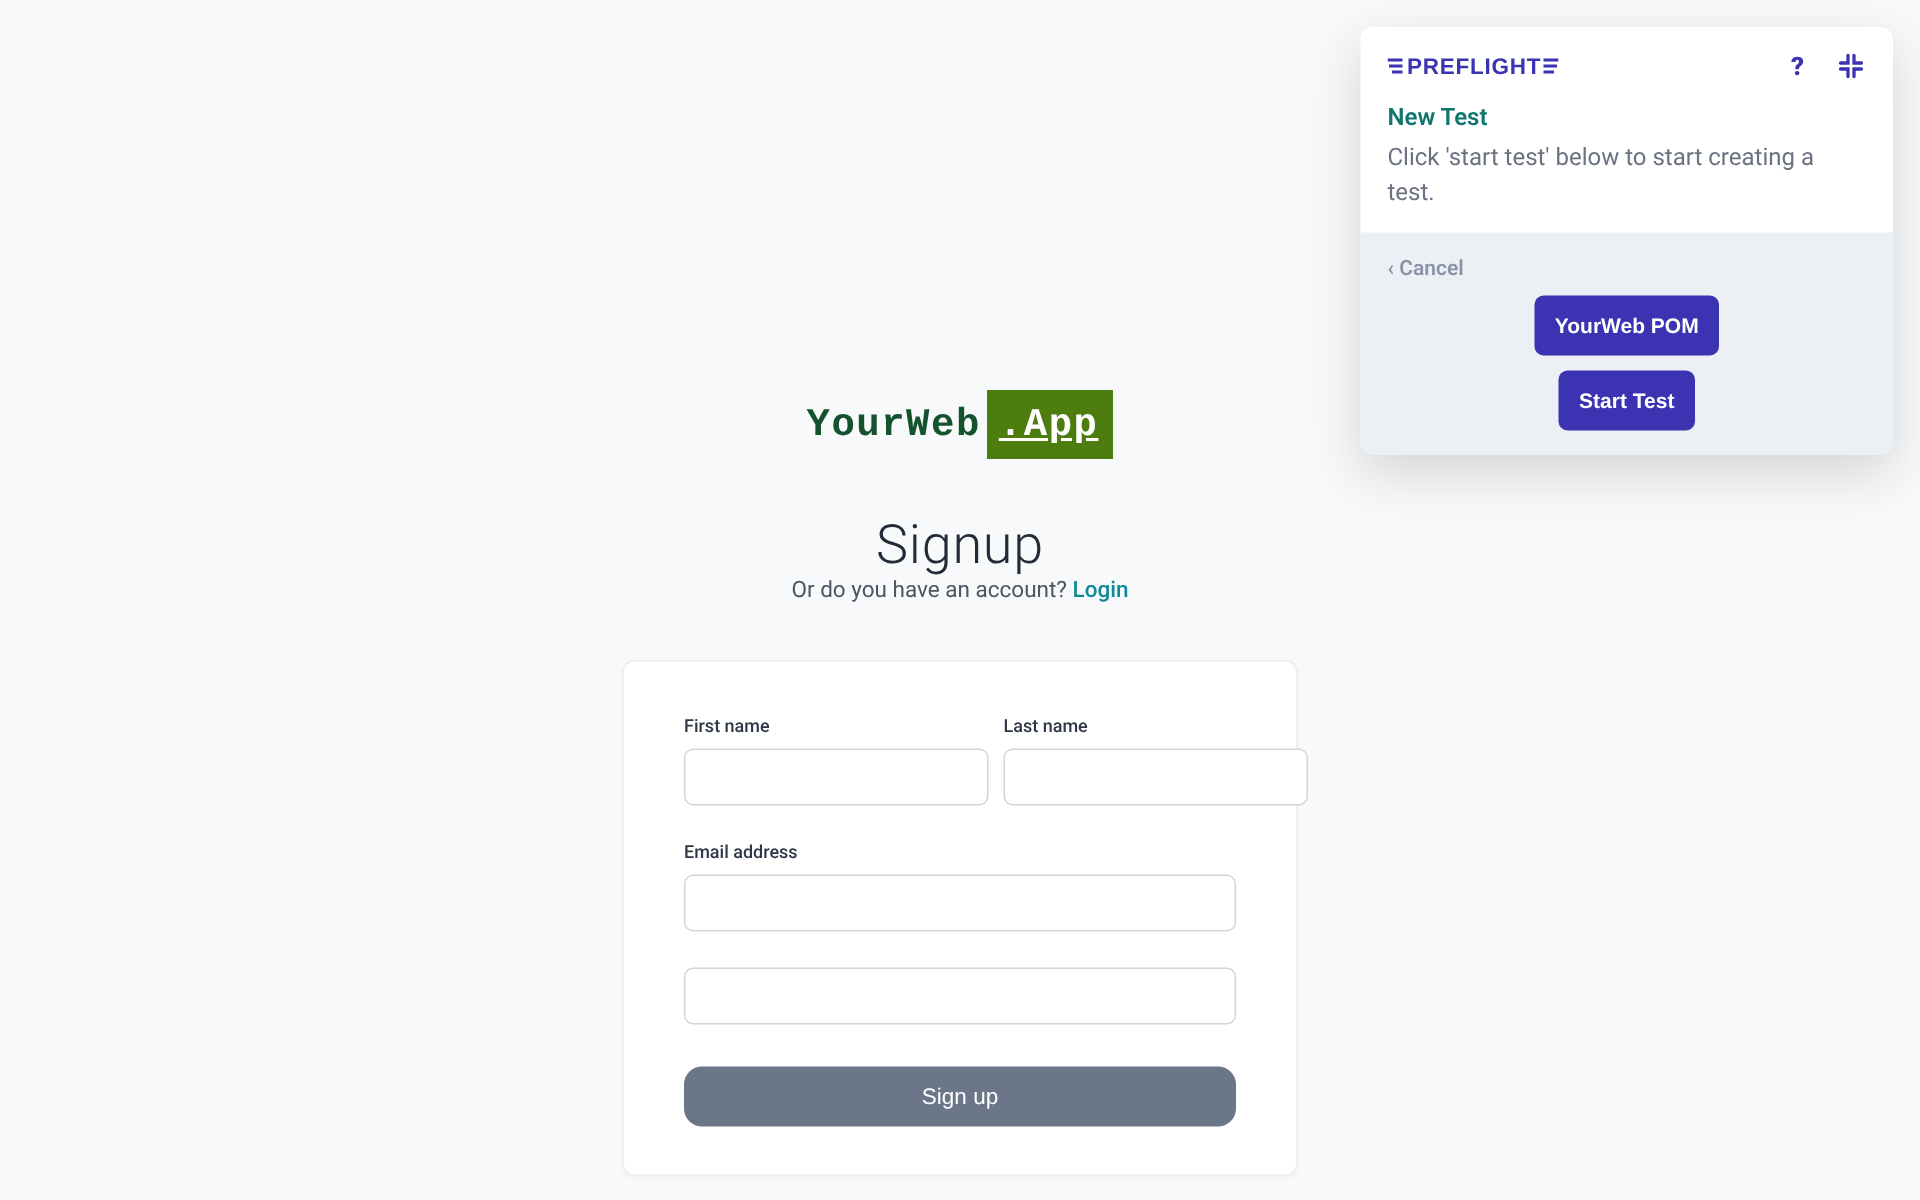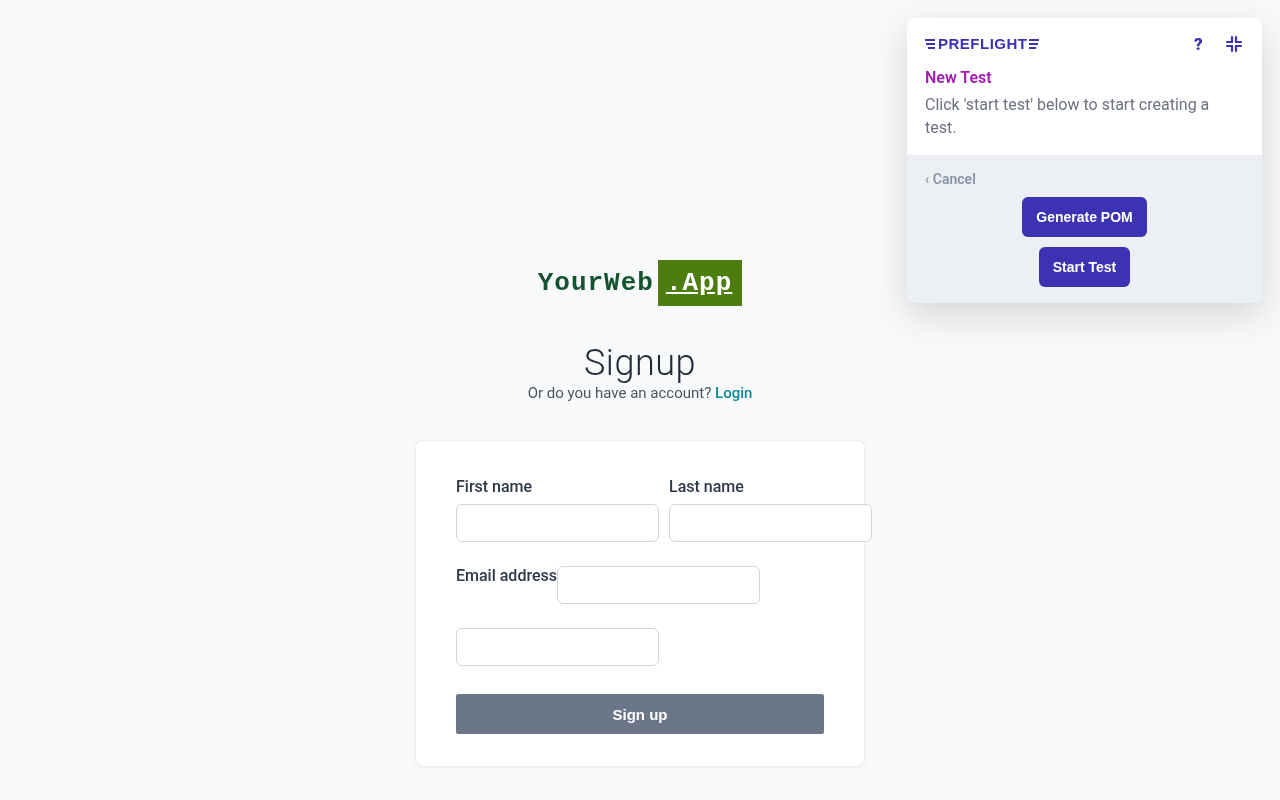--- a/index.html
+++ b/index.html
@@ -62,21 +62,21 @@
       cursor: pointer;
     }
 
     .preflight-body {
       padding: 0 18px 16px 18px;
     }
 
     .preflight-title {
       font-size: 16px;
       font-weight: 600;
-      color: #a21caf;
+      color: #0f766e;
       margin-bottom: 6px;
     }
 
     .preflight-subtitle {
       font-size: 16px;
       color: #6b7280;
       line-height: 1.45;
     }
 
     .preflight-footer {
@@ -179,49 +179,50 @@
     }
 
     .form-group {
       flex: 1;
       display: flex;
       flex-direction: column;
     }
 
     .form-group-full {
       display: flex;
+      flex-direction: column;
       margin-bottom: 24px;
     }
 
     .form-label {
-      font-size: 16px;
+      font-size: 12px;
       color: #2d3748;
       margin-bottom: 8px;
       font-weight: 500;
     }
 
     .form-input {
       height: 38px;
       border: 1px solid #d2d6dc;
       border-radius: 6px;
       padding: 0 10px;
       font-size: 14px;
       background: #ffffff;
       outline: none;
     }
 
     .submit-btn {
       width: 100%;
       height: 40px;
       border: none;
-      border-radius: 2px;
+      border-radius: 12px;
       background: #6b7688;
       color: #ffffff;
       font-size: 15px;
-      font-weight: 700;
+      font-weight: 400;
       cursor: pointer;
       margin-top: 4px;
     }
   </style>
 </head>
 <body>
 
 <div class="preflight-panel">
   <div class="preflight-header">
     <span class="preflight-logo">
@@ -254,21 +255,21 @@
         </svg>
       </span>
     </div>
   </div>
   <div class="preflight-body">
     <div class="preflight-title">New Test</div>
     <div class="preflight-subtitle">Click 'start test' below to start creating a test.</div>
   </div>
   <div class="preflight-footer">
     <span class="preflight-cancel">‹ Cancel</span>
-    <button class="preflight-btn">Generate POM</button>
+    <button class="preflight-btn">YourWeb POM</button>
     <button class="preflight-btn">Start Test</button>
   </div>
 </div>
 
 <div class="signup-wrapper">
 
   <div class="app-logo">
     <span class="app-logo-text-left">YourWeb</span>
     <span class="app-logo-text-right">.App</span>
   </div>

